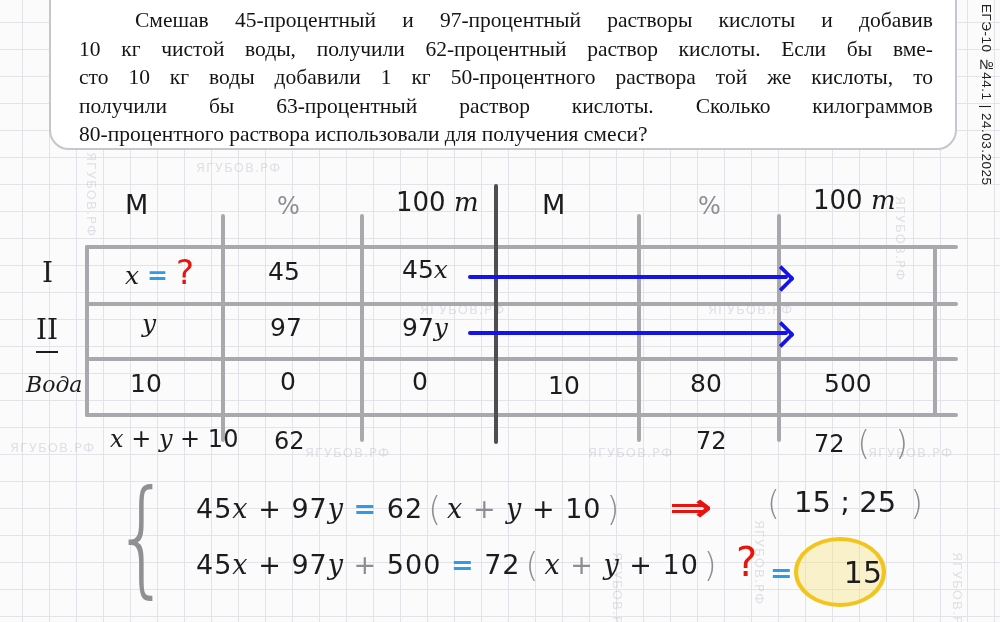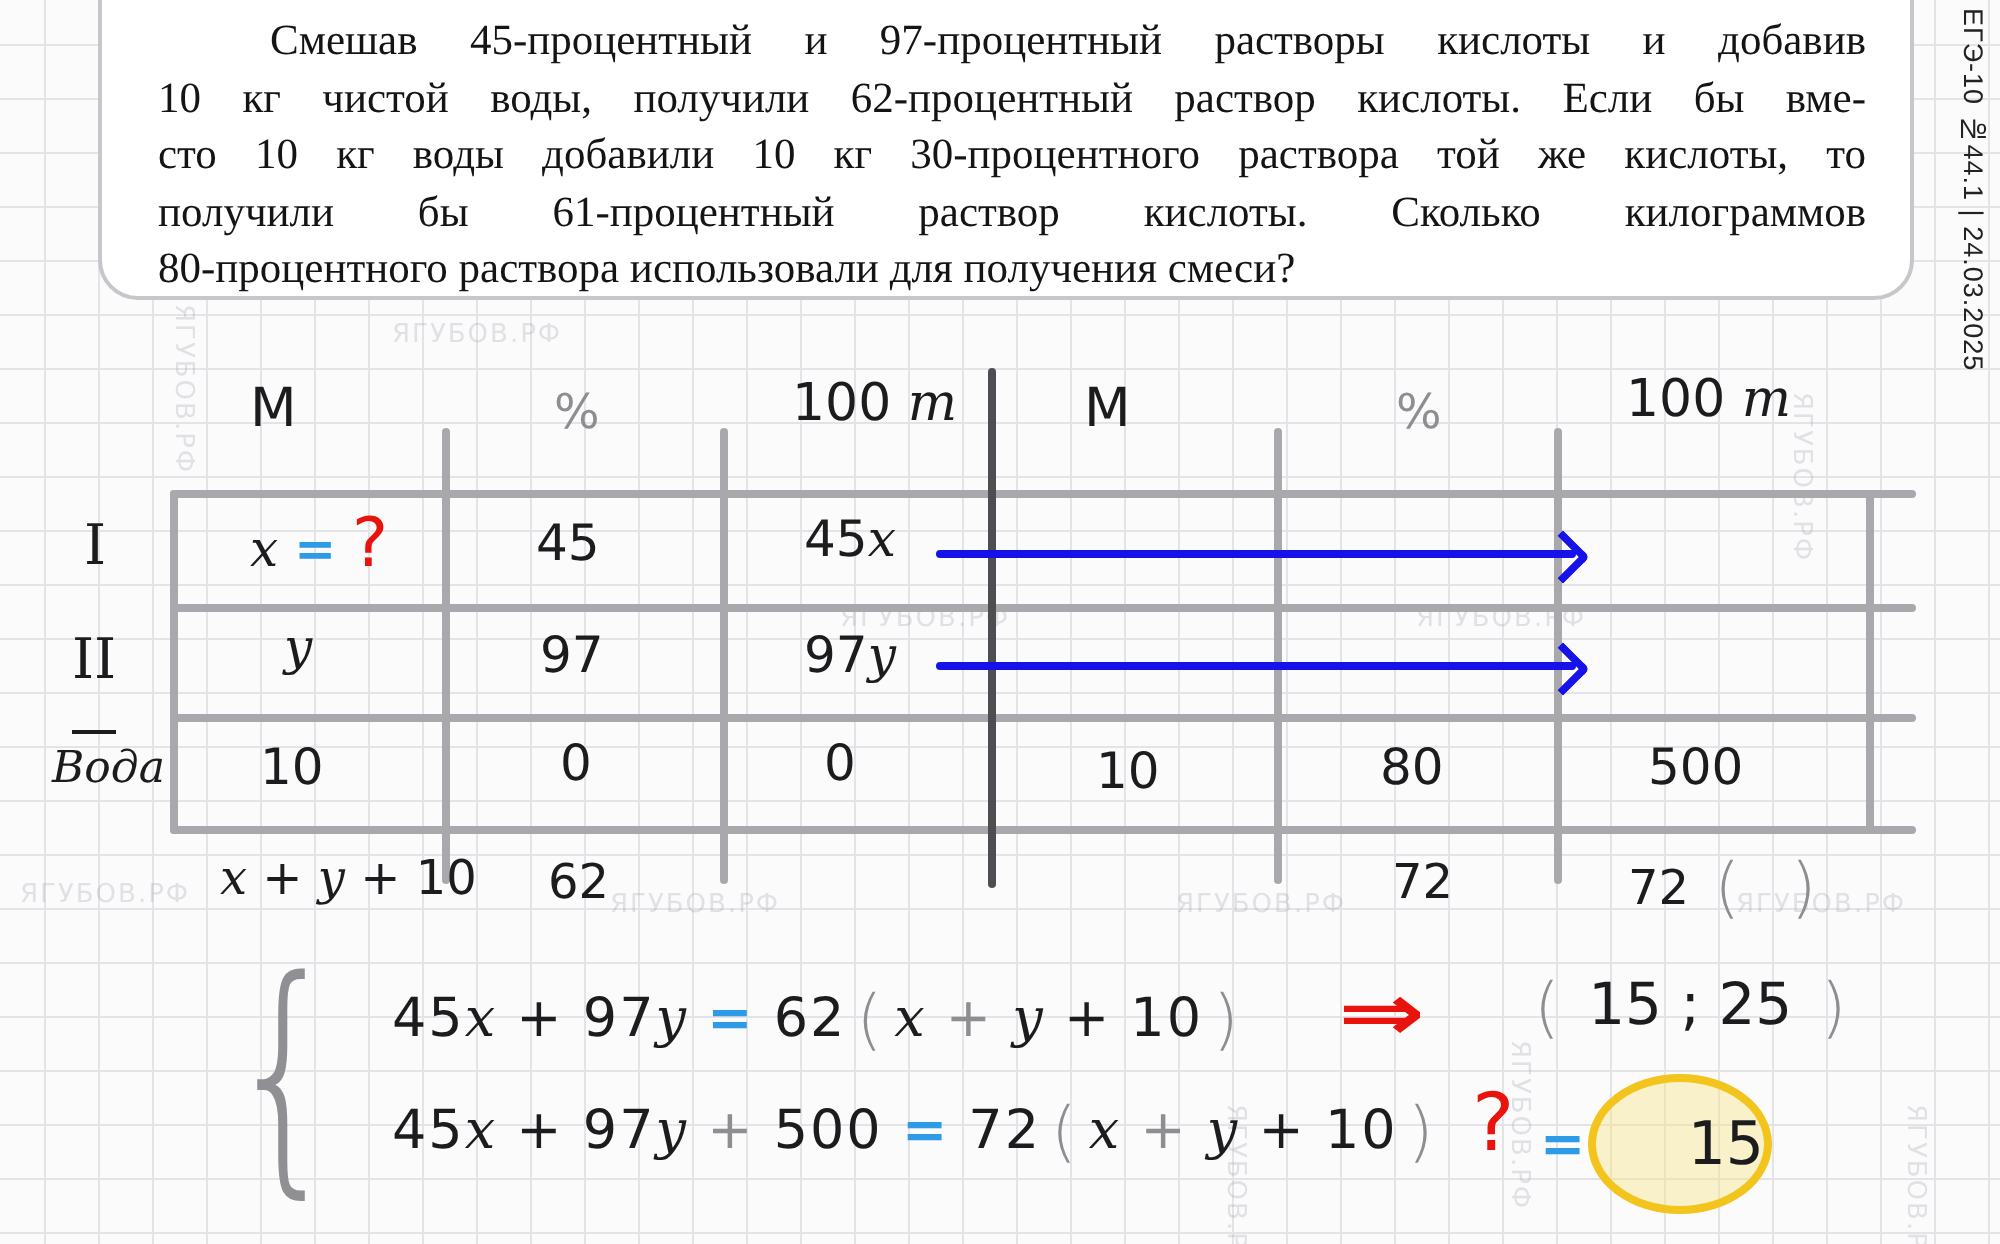--- a/index.html
+++ b/index.html
@@ -43,21 +43,21 @@
   
   .hw{position:absolute;z-index:8;color:#1c1c1e;font-size:25px;white-space:pre;line-height:1.1;}
   .tk.ink{color:#1c1c1e;}
   .tk.gray{color:#8e8e92;}
   .tk.blue{color:#2e9be6;font-weight:bold;}
   .tk.red{color:#e8130c;}
   .tk.it{font-family:"DejaVu Serif", serif;font-style:italic;}
   .tk.big{font-size:34px;}
   .tk.par{font-size:33px;font-weight:200;padding:0 5px;vertical-align:-3px;}
   .rom{font-family:"DejaVu Serif", serif;}
-  .u{border-bottom:2px solid #1c1c1e;padding-bottom:19px;}
+  .u{border-bottom:2px solid #1c1c1e;padding-bottom:5px;}
   .it{font-family:"DejaVu Serif", serif;font-style:italic;}
   .gray{color:#8e8e92;}
   .blue{color:#2e9be6;font-weight:bold;}
   .red{color:#e8130c;}
   
   .arrow{position:absolute;height:4px;background:#1512ea;z-index:7;border-radius:2px;}
   .arrow::after{
     content:"";position:absolute;right:-3px;top:-6px;width:15px;height:15px;
     border-top:4px solid #1512ea;border-right:4px solid #1512ea;
     transform:rotate(45deg);border-top-right-radius:3px;
@@ -98,22 +98,22 @@
   <span class="wm" style="left:305px;top:445px;">ЯГУБОВ.РФ</span>
   <span class="wm" style="left:588px;top:445px;">ЯГУБОВ.РФ</span>
   <span class="wm" style="left:868px;top:445px;">ЯГУБОВ.РФ</span>
   <span class="wm vert" style="left:610px;top:552px;">ЯГУБОВ.РФ</span>
   <span class="wm vert" style="left:752px;top:520px;">ЯГУБОВ.РФ</span>
   <span class="wm vert" style="left:950px;top:552px;">ЯГУБОВ.РФ</span>
 
   <div class="problem-box">
     <div class="pline first">Смешав 45-процентный и 97-процентный растворы кислоты и добавив</div>
     <div class="pline">10 кг чистой воды, получили 62-процентный раствор кислоты. Если бы вме-</div>
-    <div class="pline">сто 10 кг воды добавили 10 кг 30-процентного раствора той же кислоты, то</div>
-    <div class="pline">получили бы 61-процентный раствор кислоты. Сколько килограммов</div>
+    <div class="pline">сто 10 кг воды добавили 1 кг 50-процентного раствора той же кислоты, то</div>
+    <div class="pline">получили бы 63-процентный раствор кислоты. Сколько килограммов</div>
     <div class="pline last">80-процентного раствора использовали для получения смеси?</div>
   </div>
 
   <div class="side-caption">ЕГЭ-10 №44.1 | 24.03.2025</div>
 
   <div class="tl h" style="left:85px;top:245px;width:873px;"></div>
   <div class="tl h" style="left:85px;top:302px;width:873px;"></div>
   <div class="tl h" style="left:85px;top:357px;width:873px;"></div>
   <div class="tl h" style="left:85px;top:413px;width:873px;"></div>
 

